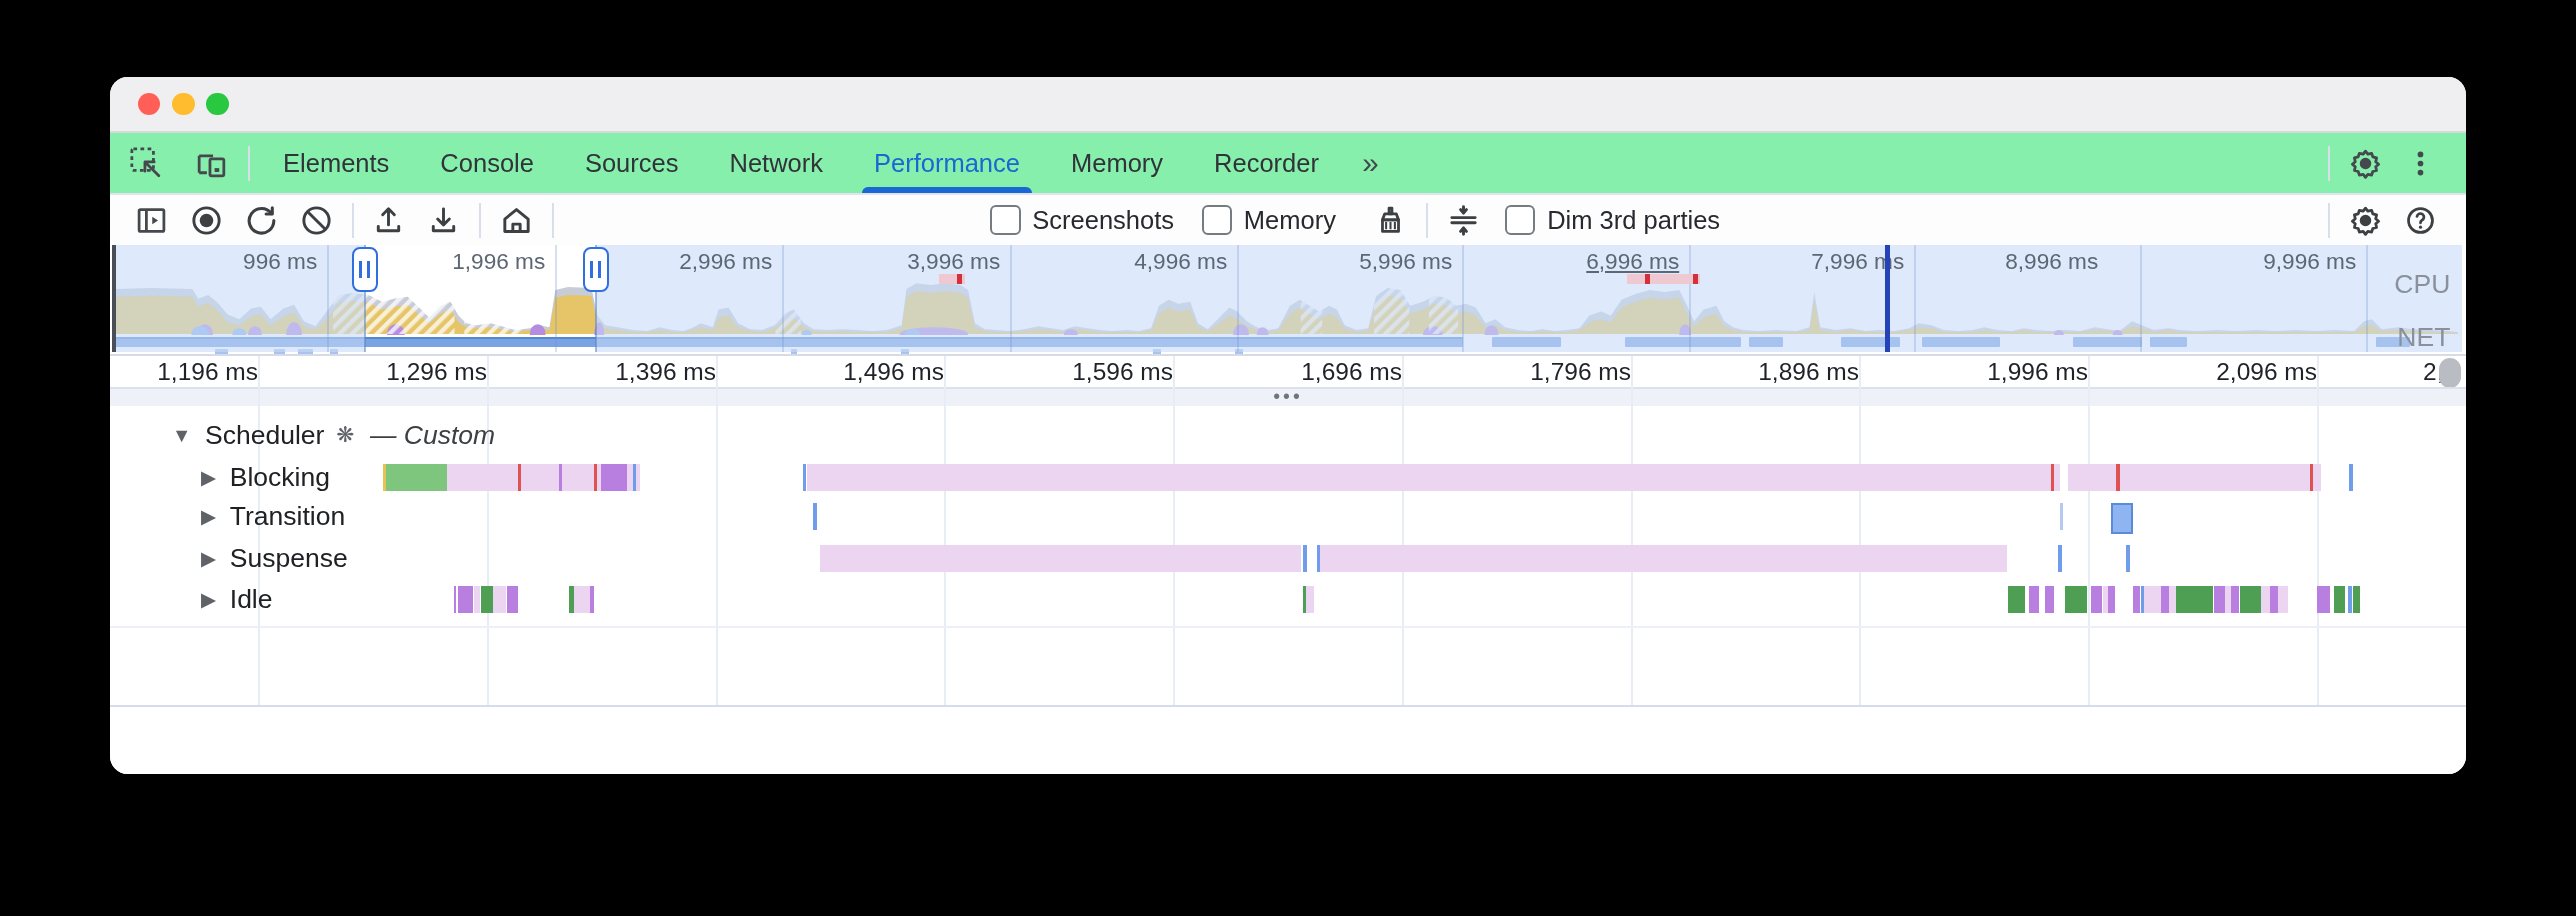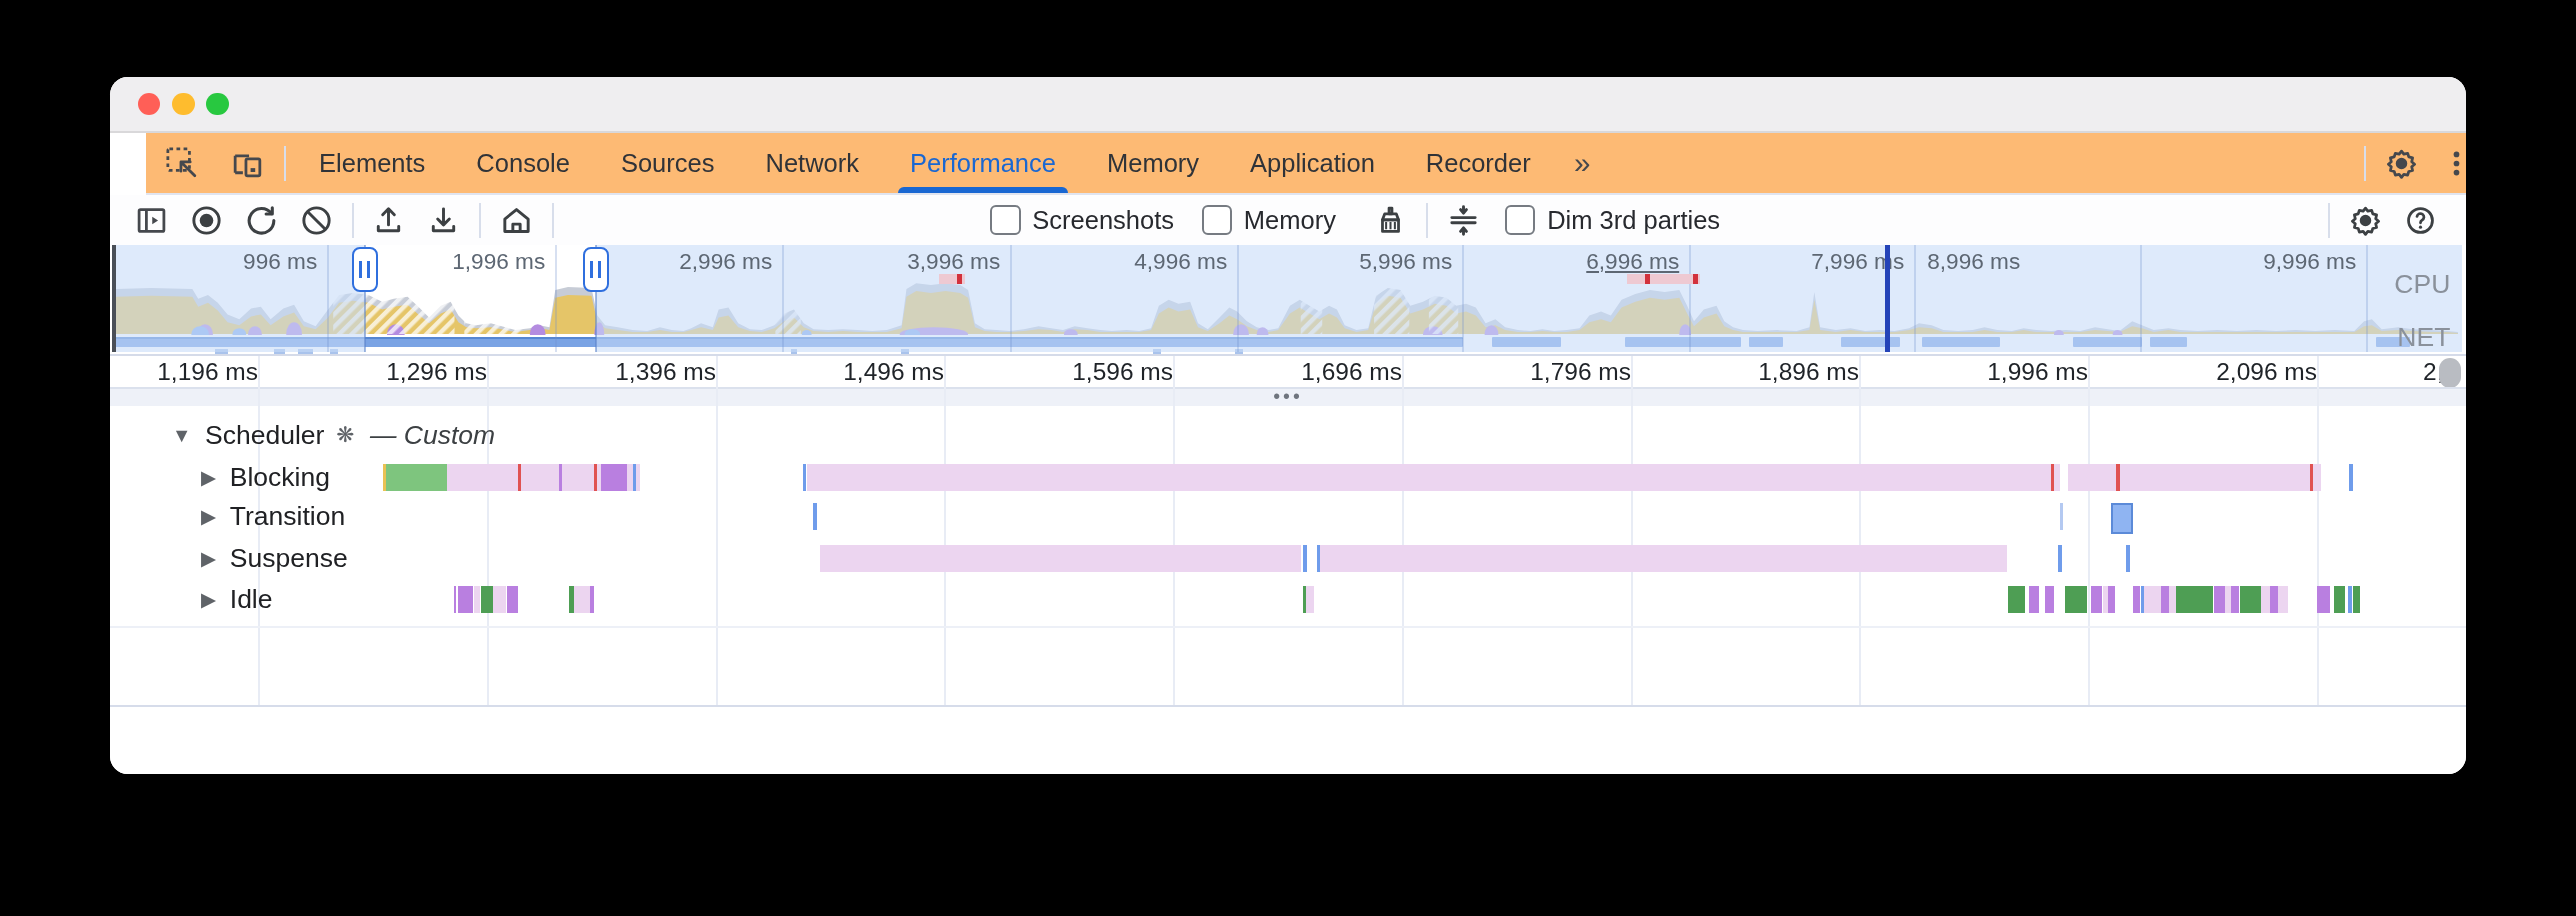--- a/index.html
+++ b/index.html
@@ -5,22 +5,22 @@
   html,body{margin:0;padding:0;background:#000;width:2576px;height:917px;overflow:hidden;
     font-family:"Liberation Sans",sans-serif;-webkit-font-smoothing:antialiased;}
   #stage{position:relative;width:2576px;height:917px;background:#000;}
   #window{position:absolute;left:110px;top:77px;width:2356px;height:697px;background:#fff;
     border-radius:17.7px;overflow:hidden;box-shadow:0 23.6px 69px rgba(0,0,0,.6);}
   .abs{position:absolute;}
   
   #titlebar{left:0;top:0;width:100%;height:54px;background:#efeef0;border-bottom:2px solid #d9d8da;}
   .tl{position:absolute;top:15.7px;width:22.6px;height:22.6px;border-radius:50%;}
   
-  #tabbar{left:0;top:56px;width:100%;height:60px;background:#fdba74;border-bottom:2px solid #e0e4ef;
-    display:flex;align-items:center;margin-left:36px;}
+  #tabbar{left:0;top:56px;width:100%;height:60px;background:#86efac;border-bottom:2px solid #e0e4ef;
+    display:flex;align-items:center;}
   .tb-icon{width:57px;height:43px;display:flex;align-items:center;justify-content:center;margin-left:7.9px;cursor:pointer;}
   .vsep{width:2px;height:35px;background:#d8deeb;margin:0 7.9px;}
   #tab-strip{display:flex;align-items:stretch;height:100%;}
   .tab{position:relative;display:flex;align-items:center;padding:0 25.5px;font-size:25.5px;color:#303338;cursor:pointer;white-space:nowrap;}
   .tab.active{color:#1967d2;}
   .tab.active::after{content:"";position:absolute;left:13.7px;right:13.7px;bottom:0;height:5.9px;border-radius:5.9px 5.9px 0 0;background:#1967d2;}
   .tab.chev{color:#45484d;font-size:29.5px;letter-spacing:-2px;padding:0 17.7px;}
   #tabbar-right{margin-left:auto;display:flex;align-items:center;height:100%;padding-right:17.7px;}
   .iconbtn{width:55px;height:47px;display:flex;align-items:center;justify-content:center;cursor:pointer;color:#45484d;}
   
@@ -93,21 +93,20 @@
         </svg>
       </span>
       <span class="vsep"></span>
       <div id="tab-strip">
           <div class="tab">Elements</div>
           <div class="tab">Console</div>
           <div class="tab">Sources</div>
           <div class="tab">Network</div>
           <div class="tab active">Performance</div>
           <div class="tab">Memory</div>
-          <div class="tab">Application</div>
           <div class="tab">Recorder</div>
         </div>
       <div class="tab chev">»</div>
       <div id="tabbar-right">
         <span class="vsep"></span>
         <span class="iconbtn">
           <svg width="35" height="35" viewBox="0 0 24 24" fill="none" stroke="#45484d" stroke-width="1.9">
             <circle cx="12" cy="12" r="3" fill="#45484d"></circle>
             <path d="M12 3.5 l1.6 2.1 2.6-.6 .8 2.5 2.6.7-.6 2.6 2 1.7-2 1.7 .6 2.6-2.6.7-.8 2.5-2.6-.6-1.6 2.1-1.6-2.1-2.6.6-.8-2.5-2.6-.7 .6-2.6-2-1.7 2-1.7-.6-2.6 2.6-.7 .8-2.5 2.6.6z" stroke-linejoin="round"></path>
           </svg>
@@ -292,21 +291,21 @@
         </div>
       <div id="ov-labels">
           <span class="ov-label" style="left: 217px;">996 ms</span>
           <span class="ov-label" style="left: 445px;">1,996 ms</span>
           <span class="ov-label" style="left: 672px;">2,996 ms</span>
           <span class="ov-label" style="left: 900px;">3,996 ms</span>
           <span class="ov-label" style="left: 1127px;">4,996 ms</span>
           <span class="ov-label" style="left: 1352px;">5,996 ms</span>
           <span class="ov-label" style="left: 1579px; text-decoration: underline;">6,996 ms</span>
           <span class="ov-label" style="left: 1804px;">7,996 ms</span>
-          <span class="ov-label" style="left: 1920px; text-align: right;">8,996 ms</span>
+          <span class="ov-label" style="left: 1998px; text-align: right;">8,996 ms</span>
           <span class="ov-label" style="left: 2256px;">9,996 ms</span>
         </div>
       <div id="ov-markers">
           <div class="marker" style="left: 829px; width: 25.5px;">
             <i style="left: 17.7px;"></i>
           </div>
           <div class="marker" style="left: 1517px; width: 73px;">
             <i style="left: 17.7px;"></i>
             <i style="left: 66px;"></i>
           </div>

